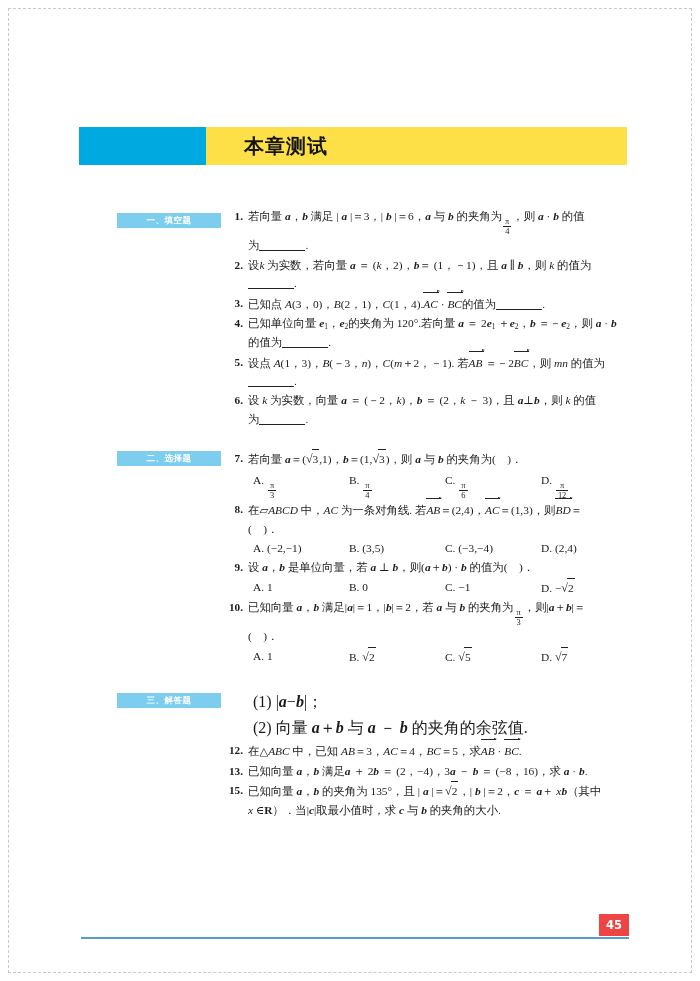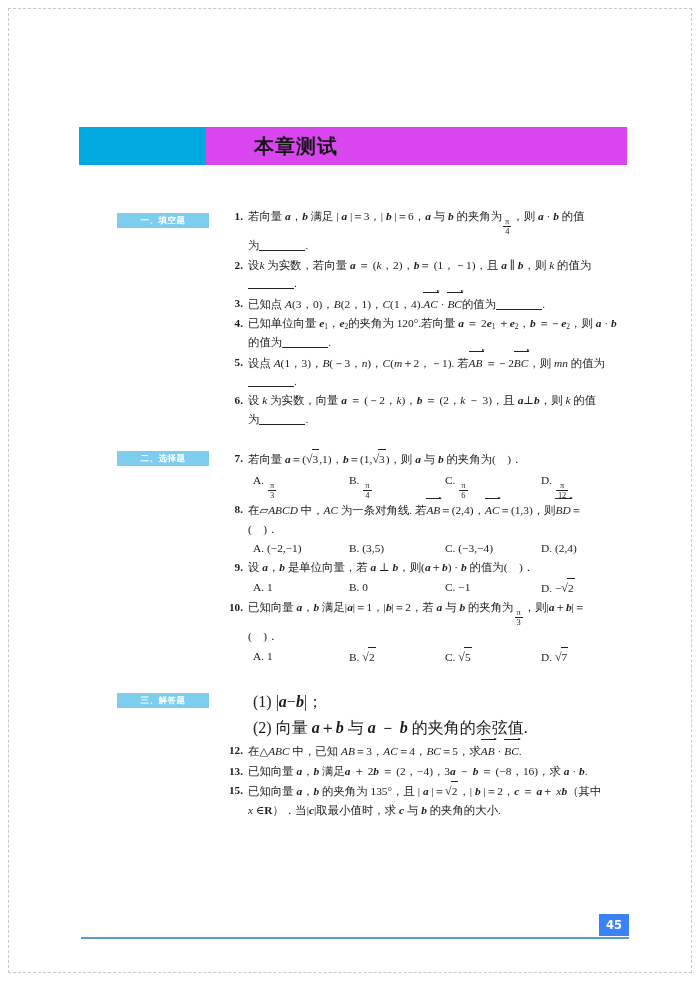--- a/index.html
+++ b/index.html
@@ -42,38 +42,38 @@
     display: flex;
     align-items: stretch;
   }
   .title-block {
     width: 127px;
     background: #00a9e0;
     flex: 0 0 auto;
   }
   .title-bar {
     flex: 1 1 auto;
-    background: #d946ef;
+    background: #fde047;
     display: flex;
     align-items: center;
-    padding-left: 48px;
+    padding-left: 38px;
     box-sizing: border-box;
   }
   .title-text {
     font-family: "DejaVu Sans", "Liberation Sans", sans-serif;
     font-size: 20px;
     font-weight: bold;
     color: #151515;
     letter-spacing: 1px;
   }
 
   
   .section-label {
     position: absolute;
-    width: 92px;
+    width: 104px;
     height: 15px;
     background: #7ccdee;
     color: #ffffff;
     font-family: "DejaVu Sans", "Liberation Sans", sans-serif;
     font-size: 8.5px;
     font-weight: bold;
     letter-spacing: 0.5px;
     display: flex;
     align-items: center;
     justify-content: center;
@@ -182,21 +182,21 @@
     width: 548px;
     height: 1.5px;
     background: #5a9dc4;
   }
   .page-badge {
     position: absolute;
     left: 590px;
     top: 905px;
     width: 30px;
     height: 22px;
-    background: #3b82f6;
+    background: #ef4444;
     color: #ffffff;
     font-family: "DejaVu Sans", "Liberation Sans", sans-serif;
     font-size: 11.5px;
     font-weight: bold;
     display: flex;
     align-items: center;
     justify-content: center;
   }
 </style>
 </head>

